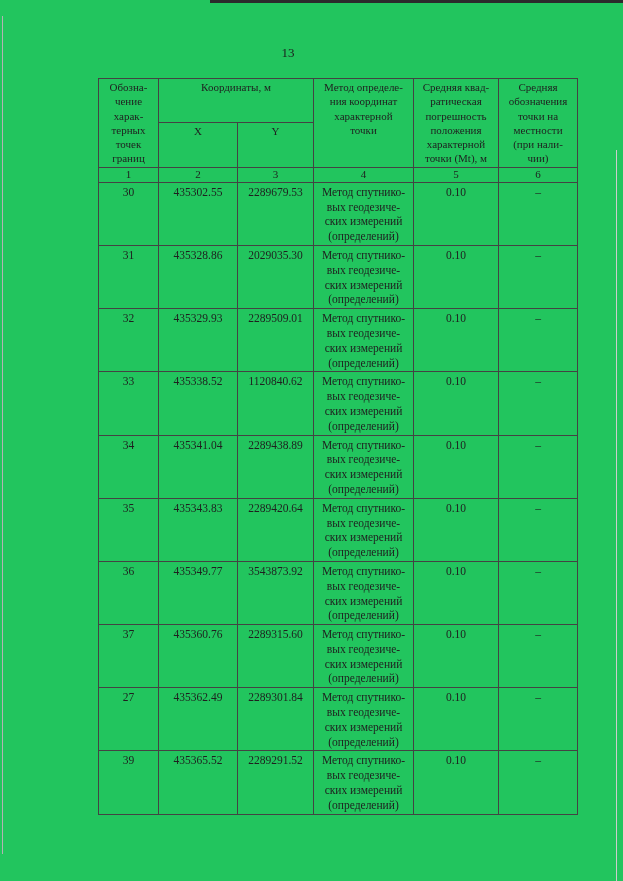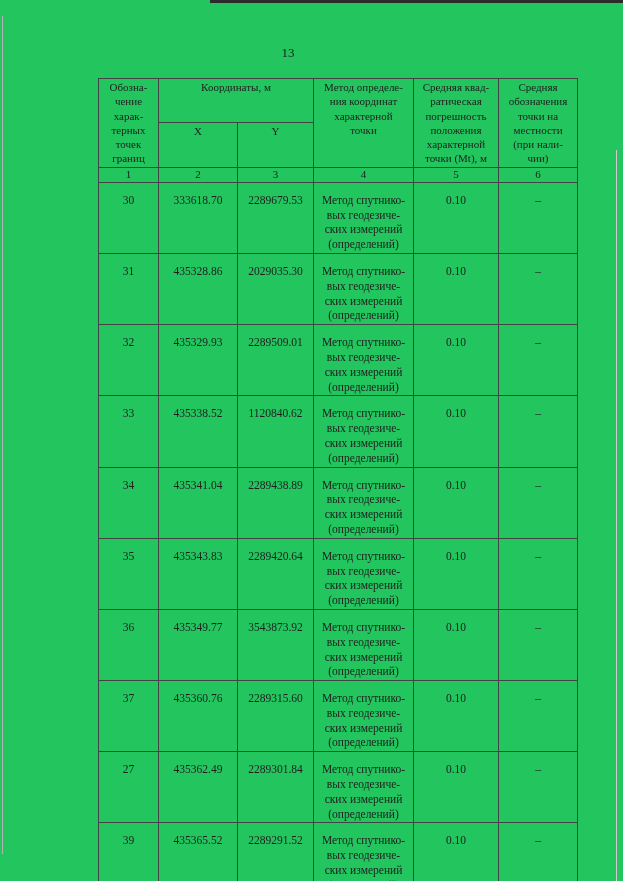--- a/index.html
+++ b/index.html
@@ -70,21 +70,21 @@
   tr.num-row { height: 15px; }
   tr.num-row td {
     font-size: 11px;
     line-height: 12px;
     padding: 0;
   }
   tr.data-row { height: 60px; }
   tr.data-row td {
     font-size: 11.5px;
     line-height: 14.8px;
-    padding-top: 10px;
+    padding-top: 2px;
   }
   td.method-cell { font-size: 11px; }
 </style>
 </head>
 <body>
 
 <div class="page">
 
   <div class="scan-top-line"></div>
   <div class="scan-left-line"></div>
@@ -136,21 +136,21 @@
         <td>2</td>
         <td>3</td>
         <td>4</td>
         <td>5</td>
         <td>6</td>
       </tr>
     </thead>
     <tbody>
       <tr class="data-row">
         <td>30</td>
-        <td>333618.70</td>
+        <td>435302.55</td>
         <td>2289679.53</td>
         <td class="method-cell">Метод спутнико-
 вых геодезиче-
 ских измерений
 (определений)</td>
         <td>0.10</td>
         <td>–</td>
       </tr>
       <tr class="data-row">
         <td>31</td>

